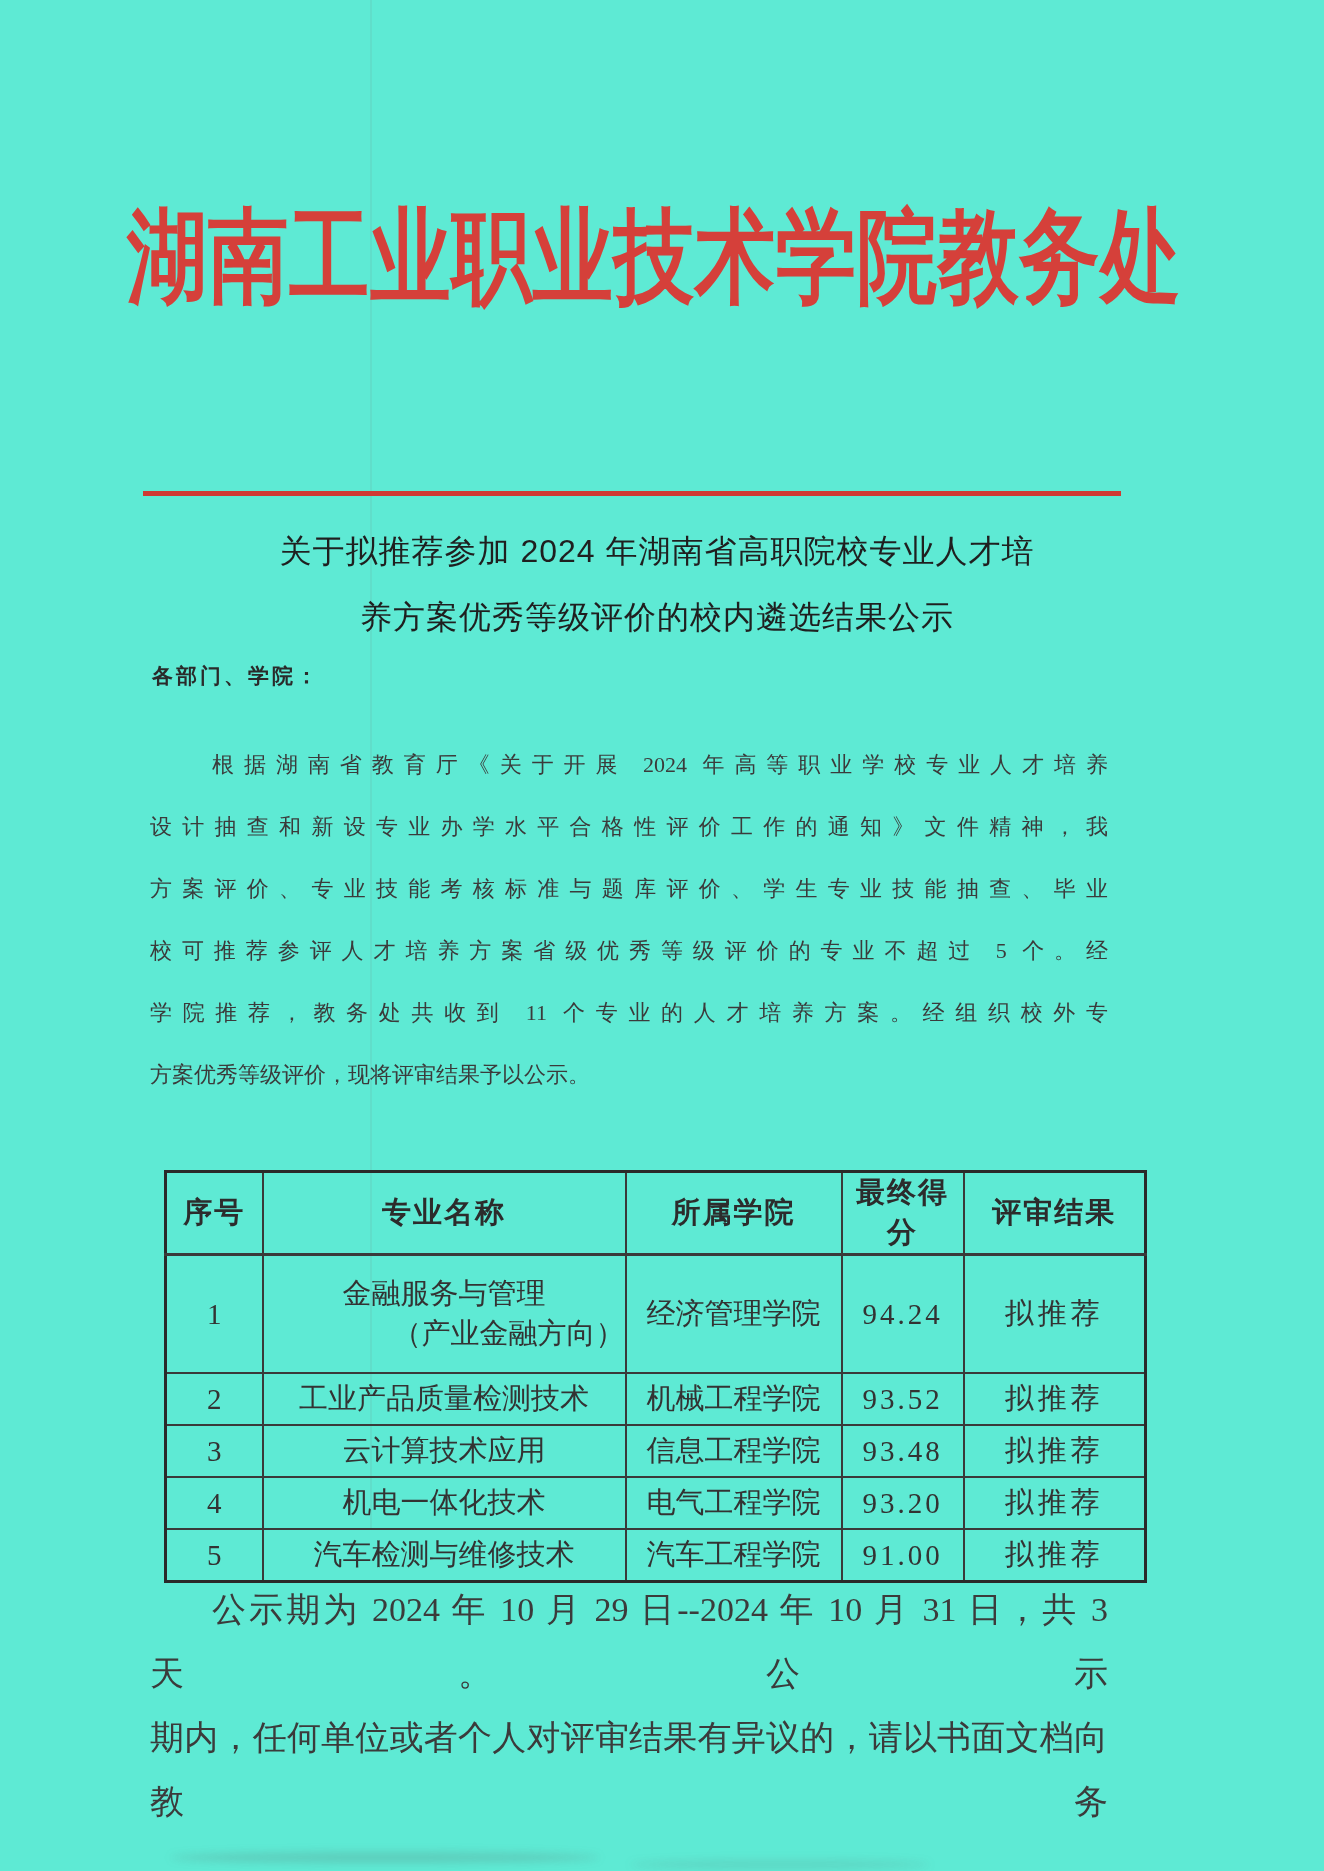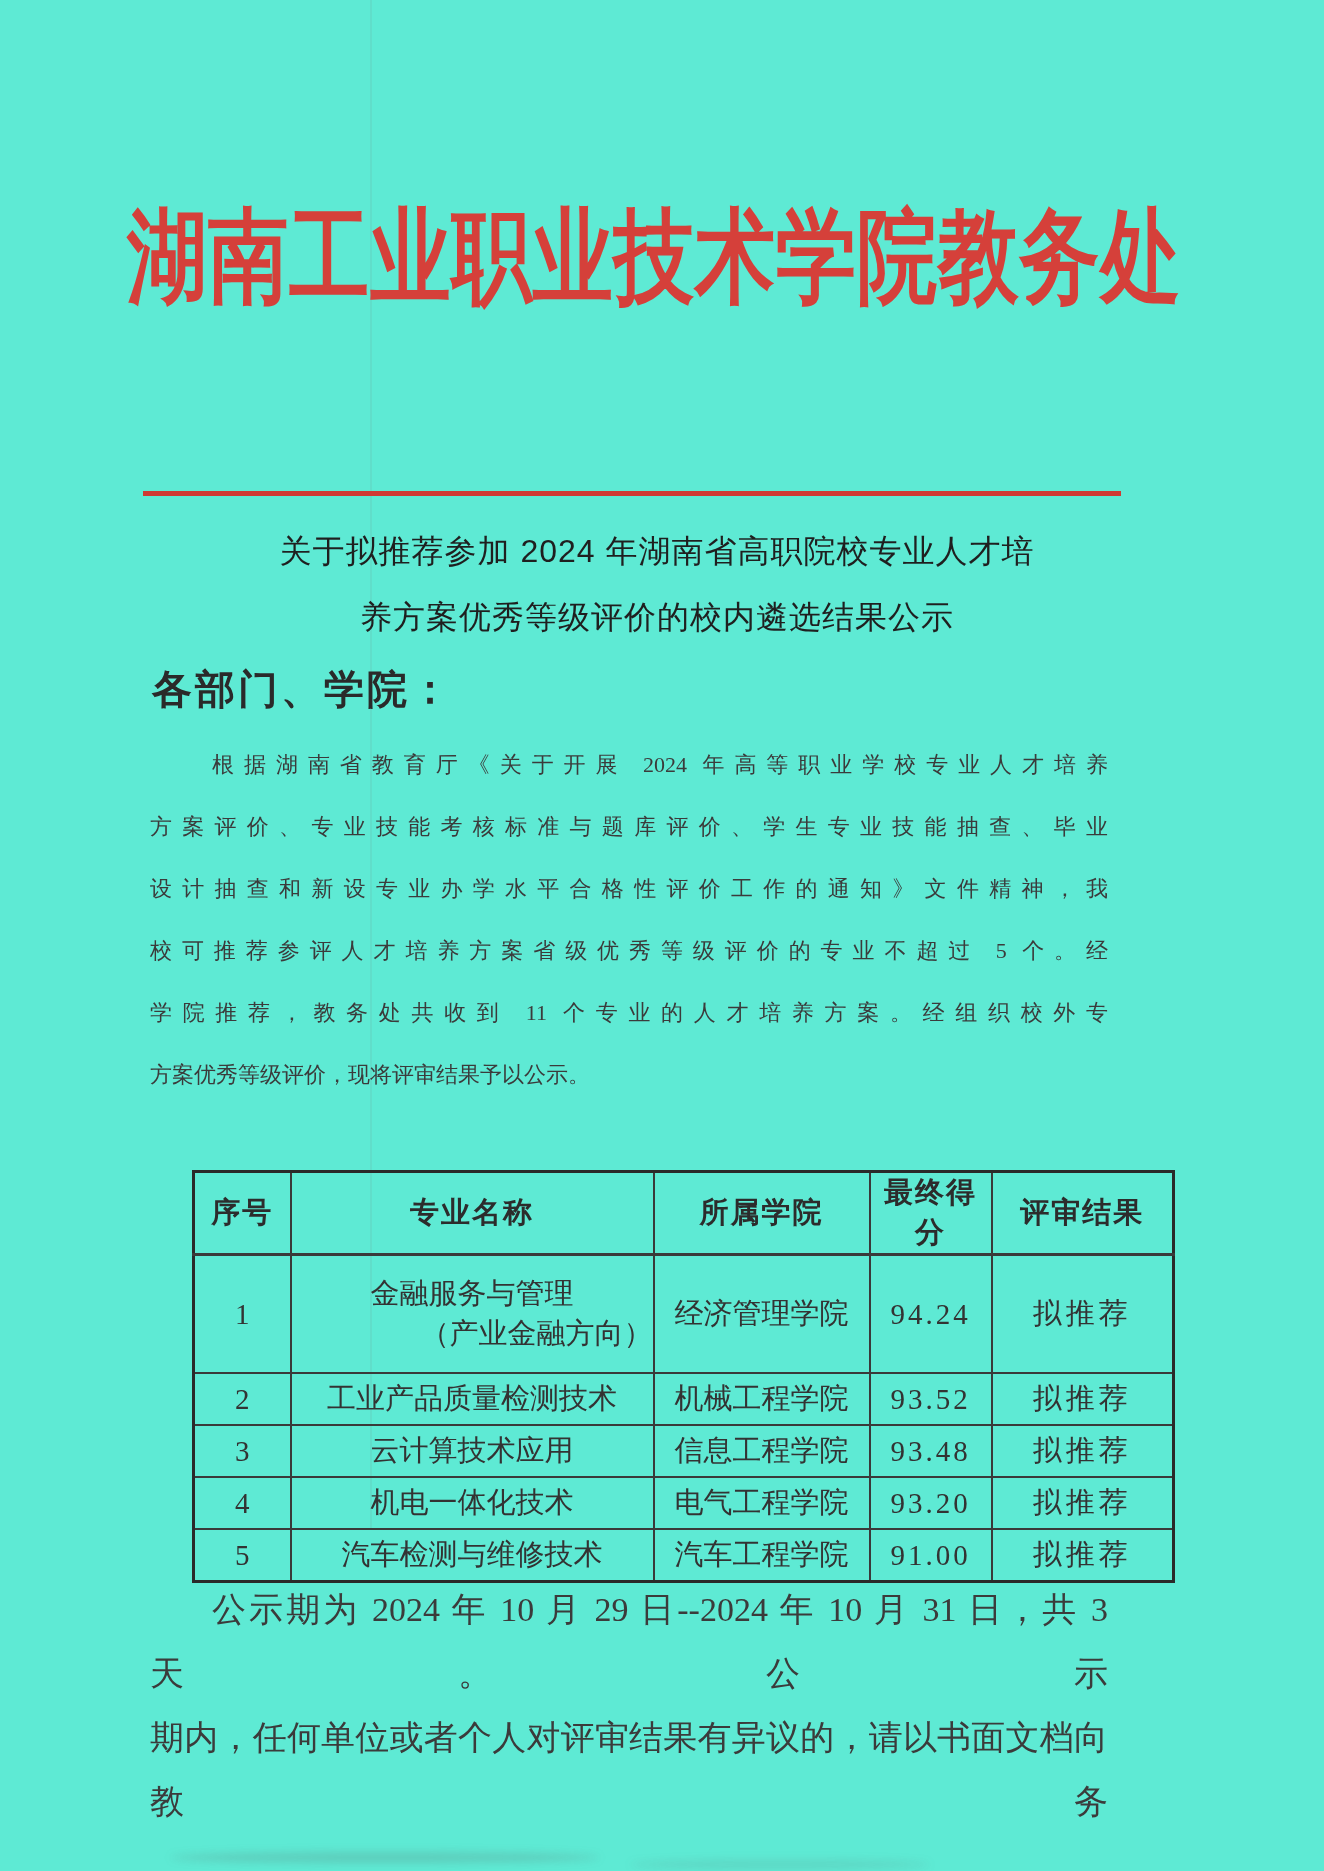--- a/index.html
+++ b/index.html
@@ -35,35 +35,35 @@
   .doc-title{
     position:absolute;left:167px;top:518px;width:980px;
     text-align:center;
     font-family:"Liberation Sans", sans-serif;
     font-weight:400;font-size:32px;line-height:66px;
     color:#1f1f1f;letter-spacing:1px;
   }
   .salutation{
     position:absolute;left:152px;top:662px;
     font-family:"Liberation Sans", sans-serif;
-    font-weight:700;font-size:40px;color:#2a2a2a;
+    font-weight:700;font-size:21px;color:#2a2a2a;
     letter-spacing:3px;
   }
   .body-block{
     position:absolute;left:150px;top:734px;width:958px;
     font-size:22px;line-height:62px;color:#3b3b3b;
   }
   .body-line{text-align:justify;text-align-last:justify;}
   .body-line.first{text-indent:62px;}
   .body-line.last{text-align-last:left;}
 
   .result-table{
     position:absolute;left:164px;top:1170px;width:980px;
     border-collapse:collapse;table-layout:fixed;
-    font-size:29px;color:#333;margin-left:28px;
+    font-size:29px;color:#333;
   }
   .result-table th,.result-table td{
     border:2px solid #3a3a3a;text-align:center;vertical-align:middle;
     padding:0;overflow:hidden;
   }
   .result-table{border:3px solid #2a2a2a;}
   .result-table thead th{
     height:66px;font-weight:700;letter-spacing:2px;
     border-bottom-width:3px;
     font-family:"Liberation Sans", sans-serif;color:#2c2c2c;
@@ -100,22 +100,22 @@
 
   <div class="doc-title">
     <div>关于拟推荐参加 2024 年湖南省高职院校专业人才培</div>
     <div>养方案优秀等级评价的校内遴选结果公示</div>
   </div>
 
   <div class="salutation">各部门、学院：</div>
 
   <div class="body-block">
     <div class="body-line first">根据湖南省教育厅《关于开展 2024 年高等职业学校专业人才培养</div>
+    <div class="body-line">设计抽查和新设专业办学水平合格性评价工作的通知》文件精神，我</div>
     <div class="body-line">方案评价、专业技能考核标准与题库评价、学生专业技能抽查、毕业</div>
-    <div class="body-line">设计抽查和新设专业办学水平合格性评价工作的通知》文件精神，我</div>
     <div class="body-line">校可推荐参评人才培养方案省级优秀等级评价的专业不超过 5 个。经</div>
     <div class="body-line">学院推荐，教务处共收到 11 个专业的人才培养方案。经组织校外专</div>
     <div class="body-line last">方案优秀等级评价，现将评审结果予以公示。</div>
   </div>
 
   <table class="result-table">
     <colgroup>
       <col class="col-no">
         <col class="col-major">
         <col class="col-college">

